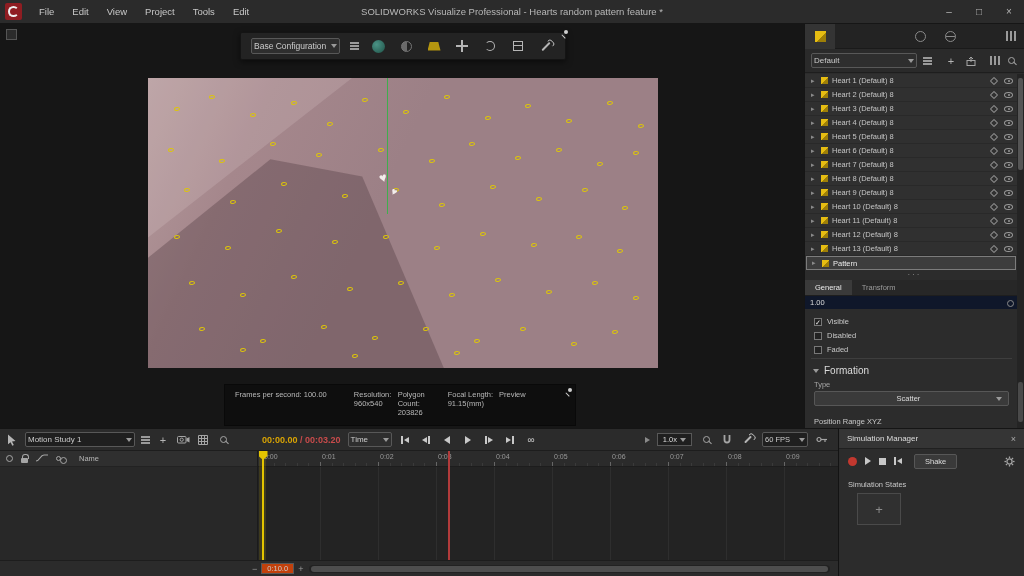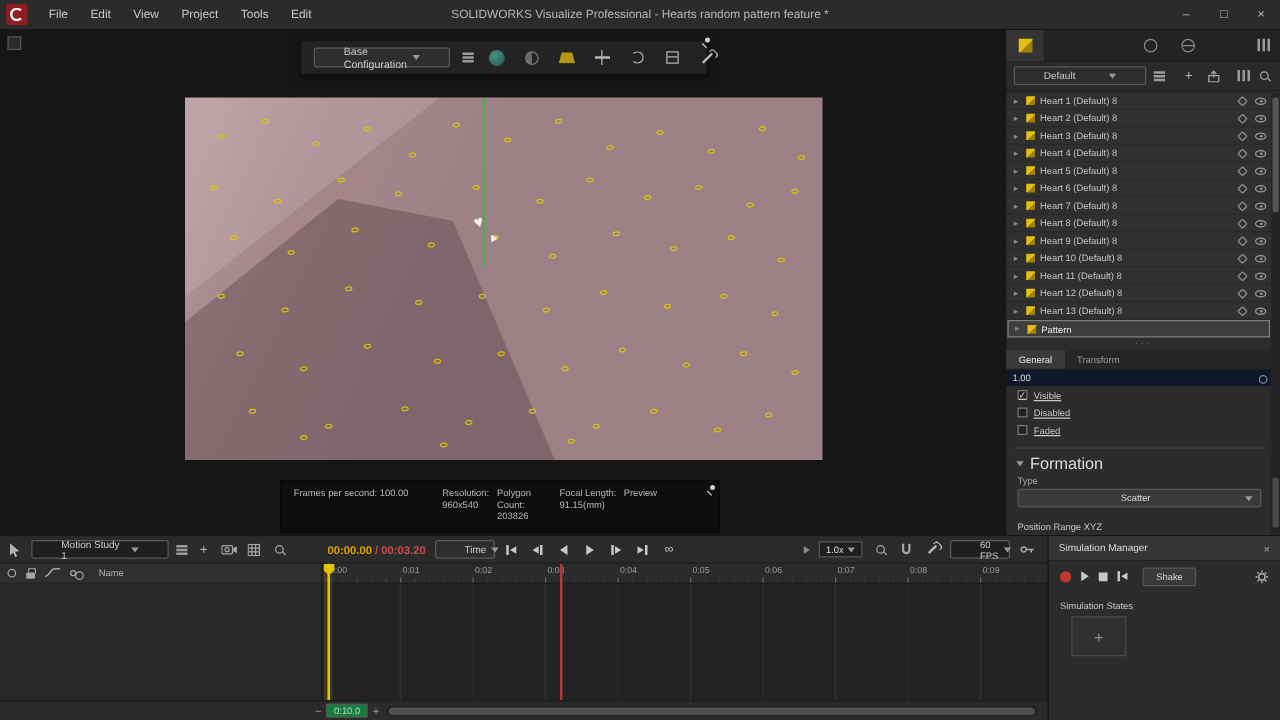--- a/index.html
+++ b/index.html
@@ -25,21 +25,21 @@
   .scene::after { content:""; position:absolute; inset:0; background:rgba(255,240,238,.14);
            clip-path:polygon(0 0, 40% 0, 0 55%); }
   .pt { position:absolute; width:6px; height:4px; border:1px solid #ddc50a; border-radius:50%; transform:rotate(-8deg); opacity:.95; z-index:2; }
   .drop-line { position:absolute; left:46.8%; top:0; width:1px; height:47%; background:#3fae4d; z-index:3; }
   .heart-w { position:absolute; color:#f3eeec; z-index:4; line-height:1; }
   .heart-w.a { left:45.2%; top:32%; font-size:13px; transform:rotate(-16deg); }
   .heart-w.b { left:47.6%; top:37.5%; font-size:10px; transform:rotate(28deg); }
 
   
   .float-toolbar { position:absolute; left:240px; top:8px; width:326px; height:28px; background:#232323; border:1px solid #141414; border-radius:2px; box-shadow:0 2px 6px rgba(0,0,0,.5); display:flex; align-items:center; padding:0 10px; gap:10px; z-index:10; }
-  .select-box { height:16px; background:#2e2e2e; border:1px solid #585858; border-radius:2px; display:flex; align-items:center; justify-content:space-between; font-size:8.5px; color:#ccc; padding:0 23px; gap:4px; }
+  .select-box { height:16px; background:#2e2e2e; border:1px solid #585858; border-radius:2px; display:flex; align-items:center; justify-content:space-between; font-size:8.5px; color:#ccc; padding:0 2px; gap:4px; }
   .config-select { width:118px; }
   .caret { width:0; height:0; border-left:3.5px solid transparent; border-right:3.5px solid transparent; border-top:4px solid #9a9a9a; flex:0 0 auto; }
   .ham { width:9px; height:2px; background:#9a9a9a; box-shadow:0 3px 0 #9a9a9a, 0 -3px 0 #9a9a9a; flex:0 0 auto; }
   .tb-icon { width:18px; height:18px; display:flex; align-items:center; justify-content:center; flex:0 0 auto; }
   .sphere { width:13px; height:13px; border-radius:50%; background:radial-gradient(circle at 35% 35%, #4b9285, #1f5348); }
   .split { width:11px; height:11px; border-radius:50%; border:1px solid #777; background:linear-gradient(90deg,#6a6a6a 50%, transparent 50%); }
   .tray { width:13px; height:9px; background:#b5960f; clip-path:polygon(18% 0, 82% 0, 100% 100%, 0 100%); }
   .pivot { position:relative; width:12px; height:12px; }
   .pivot::before { content:""; position:absolute; left:0; right:0; top:5px; height:1.5px; background:#b5b5b5; }
   .pivot::after { content:""; position:absolute; top:0; bottom:0; left:5px; width:1.5px; background:#b5b5b5; }
@@ -79,25 +79,25 @@
   .tagic { width:6px; height:6px; border:1px solid #8d8d8d; border-radius:1px; transform:rotate(45deg); margin-right:3px; flex:0 0 auto; }
   .eyeic { width:9px; height:6px; border:1px solid #9a9a9a; border-radius:50%; position:relative; flex:0 0 auto; }
   .eyeic i { position:absolute; left:2.5px; top:1px; width:2.5px; height:2.5px; background:#9a9a9a; border-radius:50%; }
   .pattern-row { position:absolute; top:232px; left:1px; right:8px; height:14px; background:#3d3d3d; border:1px solid #7c7c7c; display:flex; align-items:center; gap:4px; padding:0 4px 0 5px; font-size:7.5px; color:#ececec; }
   .splitter-dots { position:absolute; top:246px; left:0; right:0; height:10px; text-align:center; color:#8a8a8a; font-size:8px; letter-spacing:2px; line-height:10px; }
   .prop-tabs { position:absolute; top:256px; left:0; right:0; height:16px; display:flex; background:#272727; border-bottom:1px solid #1e1e1e; }
   .ptab { padding:0 10px; display:flex; align-items:center; font-size:7.5px; color:#9a9a9a; }
   .ptab.active { background:#3a3a3a; color:#eaeaea; }
   .value-bar { position:absolute; top:272px; left:0; right:7px; height:13px; background:#0f172a; display:flex; align-items:center; padding:0 5px; font-size:7.5px; color:#ddd; }
   .value-bar::after { content:""; position:absolute; right:3px; top:4px; width:5px; height:5px; border:1px solid #8a8a8a; border-radius:50%; }
-  .cb-row { height:14px; display:flex; align-items:flex-start; font-size:7.5px; color:#c8c8c8;text-decoration:underline; }
+  .cb-row { height:14px; display:flex; align-items:flex-end; font-size:7.5px; color:#c8c8c8; }
   .cb { width:8px; height:8px; border:1px solid #787878; background:#222; margin:0 5px 0 9px; display:flex; align-items:center; justify-content:center; font-size:7px; color:#e5e5e5; line-height:1; }
   .checkboxes { position:absolute; top:288px; left:0; right:7px; }
   .divider { position:absolute; top:334px; left:6px; right:12px; height:1px; background:#3e3e3e; }
-  .formation-row { position:absolute; top:340px; left:8px; right:12px; height:13px; display:flex; align-items:center; gap:5px; font-size:13px; color:#dcdcdc; }
+  .formation-row { position:absolute; top:340px; left:8px; right:12px; height:13px; display:flex; align-items:center; gap:5px; font-size:10px; color:#dcdcdc; }
   .type-label { position:absolute; top:356px; left:9px; font-size:7.5px; color:#a5a5a5; }
   .scatter-select { position:absolute; top:367px; left:9px; right:15px; height:15px; background:#3a3a3a; border:1px solid #575757; border-radius:2px; display:flex; align-items:center; font-size:7.5px; color:#ddd; padding:0 6px; }
   .scatter-select .sel-txt { flex:1; text-align:center; }
   .pos-range { position:absolute; top:393px; left:9px; font-size:7.5px; color:#c8c8c8; }
   .rp-scrollbar { position:absolute; top:50px; right:0; width:7px; bottom:0; background:#242424; }
   .rp-thumb { position:absolute; top:4px; left:1px; right:1px; height:92px; background:#555; border-radius:2px; }
   .rp-thumb2 { position:absolute; bottom:6px; left:1px; right:1px; height:40px; background:#4a4a4a; border-radius:2px; }
 
   
   .timeline { position:absolute; left:0; bottom:0; width:838px; height:148px; background:#262626; border-top:1px solid #151515; z-index:25; }
@@ -128,21 +128,21 @@
   .tick { position:absolute; top:2px; font-size:7px; color:#9a9a9a; }
   .tick::before { content:""; position:absolute; left:-2px; top:9px; width:1px; height:4px; background:#666; }
   .tracks { position:absolute; top:38px; left:258px; right:0; bottom:16px; background:#232323;
             background-image:repeating-linear-gradient(90deg, #2e2e2e 0 1px, transparent 1px 58px); background-position:4px 0; }
   .playhead-col { position:absolute; left:259px; top:22px; bottom:16px; width:7px; background:rgba(227,196,0,.14); z-index:4; }
   .playhead { position:absolute; left:262px; top:22px; bottom:16px; width:2px; z-index:5; }
   .playhead-cap { position:absolute; left:258.5px; top:22px; width:9px; height:9px; clip-path:polygon(0 0,100% 0,100% 55%,50% 100%,0 55%); z-index:6; }
   .end-marker { position:absolute; left:448px; top:22px; bottom:16px; width:1.5px; z-index:4; }
   .tl-scroll { position:absolute; left:0; right:0; bottom:0; height:16px; background:#2b2b2b; border-top:1px solid #1d1d1d; display:flex; align-items:center; font-size:9px; color:#9a9a9a; }
   .scroll-spacer { width:252px; flex:0 0 auto; }
-  .range-box { border:1px solid #585858; background:#15803d; padding:0 5px; height:11px; display:flex; align-items:center; font-size:7.5px; color:#ccc; margin:0 4px; }
+  .range-box { border:1px solid #585858; background:#c2410c; padding:0 5px; height:11px; display:flex; align-items:center; font-size:7.5px; color:#ccc; margin:0 4px; }
   .scroll-track { flex:1; height:8px; background:#222; border-radius:4px; position:relative; margin:0 8px 0 6px; }
   .scroll-thumb { position:absolute; left:2px; right:2px; top:1px; bottom:1px; background:#4e4e4e; border-radius:3px; }
 
   
   .sim { position:absolute; left:838px; bottom:0; width:186px; height:148px; background:#2c2c2c; border-top:1px solid #151515; border-left:1px solid #131313; z-index:25; }
   .sim-header { height:20px; background:#353535; border-bottom:1px solid #202020; display:flex; align-items:center; padding:0 8px; font-size:8px; color:#ddd; }
   .sim-close { margin-left:auto; color:#aaa; font-size:9px; }
   .sim-toolbar { height:24px; display:flex; align-items:center; gap:8px; padding:0 9px; }
   .rec-r { width:9px; height:9px; border-radius:50%; background:#c2382f; }
   .stop { width:7px; height:7px; background:#c8c8c8; }

